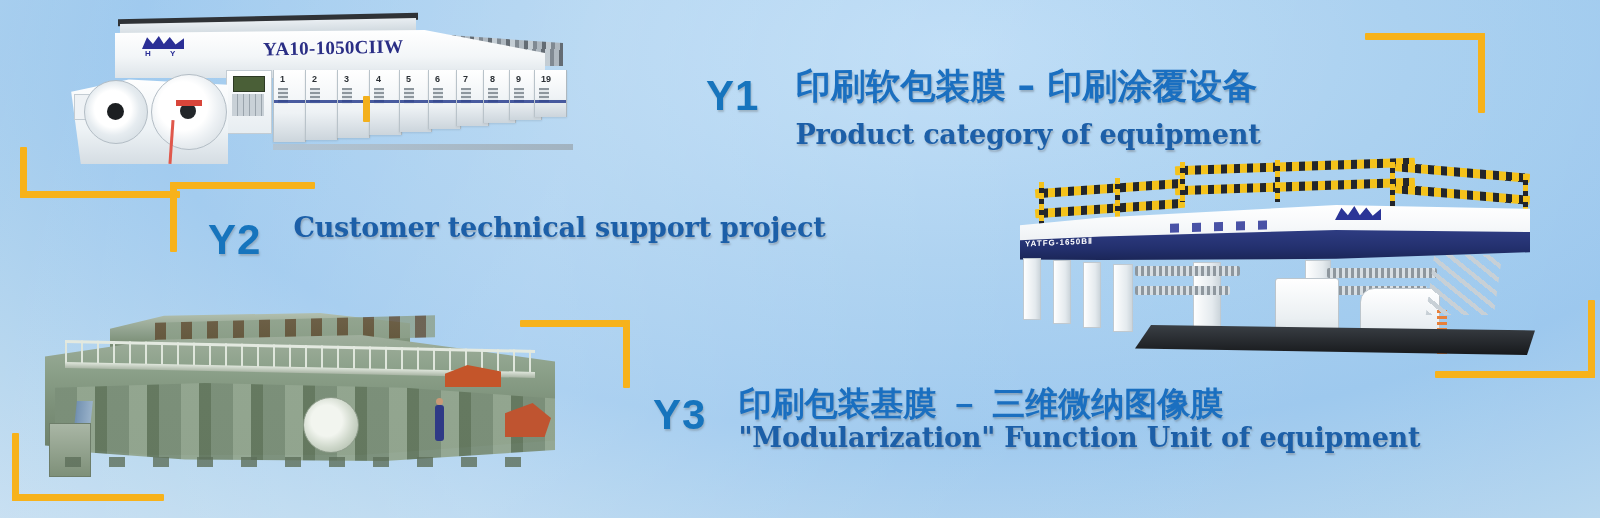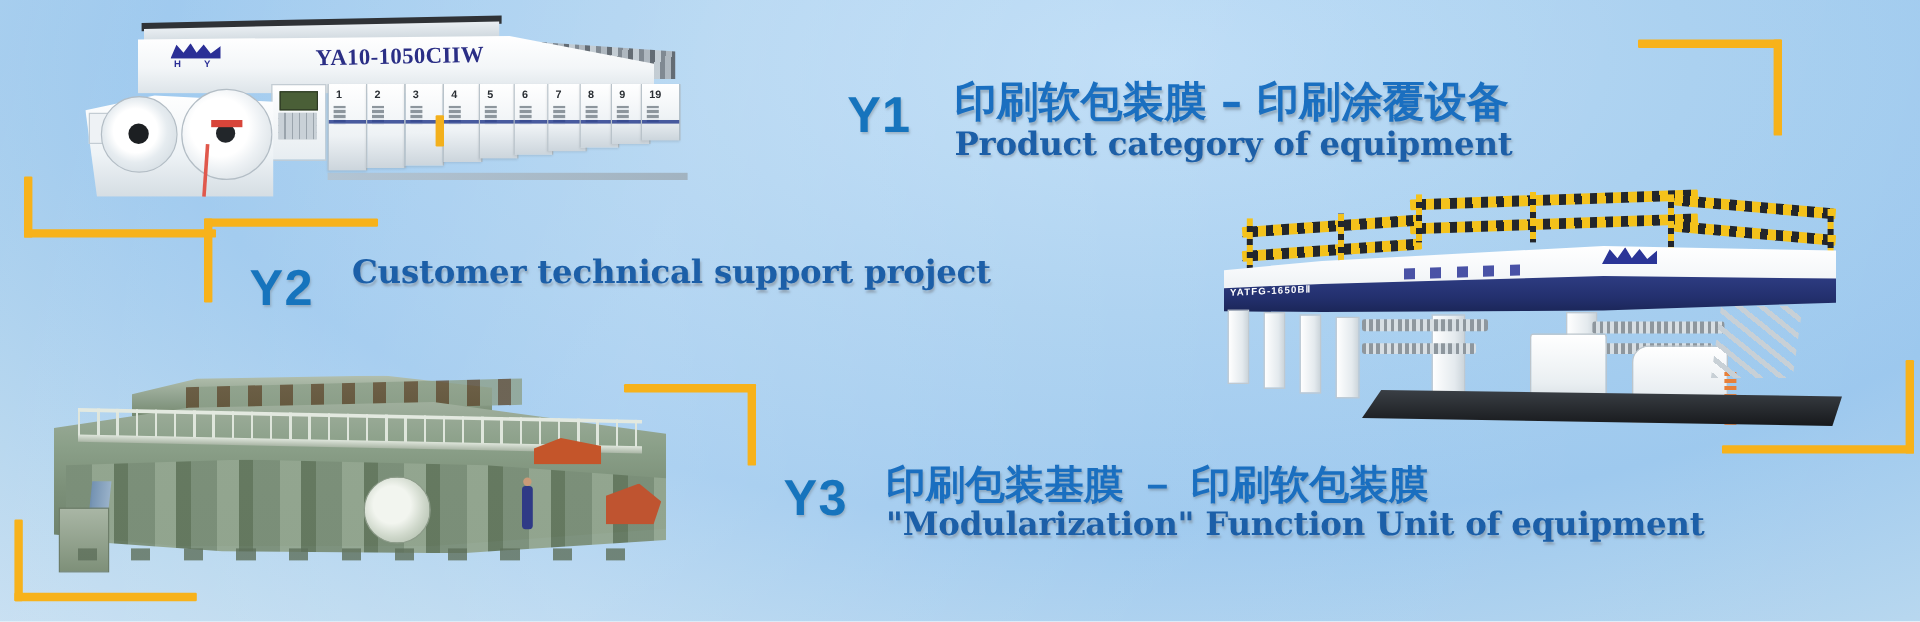--- a/index.html
+++ b/index.html
@@ -397,32 +397,32 @@
     <div class="blueweb"></div>
     <div class="leftcab"></div>
     <div class="person"></div>
     <div class="feet"></div>
   </div>
 
   <div class="row" style="left:706px;top:68px;">
     <div class="ycode" style="font-size:42px;margin-right:36px;margin-top:7px;">Y1</div>
     <div class="txtwrap">
       <div class="cn" style="font-size:35px;">印刷软包装膜 – 印刷涂覆设备</div>
-      <div class="en" style="font-size:27px;margin-top:2px;">Product category of equipment</div>
+      <div class="en" style="font-size:27px;margin-top:16px;">Product category of equipment</div>
     </div>
   </div>
 
   <div class="row" style="left:208px;top:212px;">
     <div class="ycode" style="font-size:42px;margin-right:32px;margin-top:7px;">Y2</div>
     <div class="txtwrap">
       <div class="en" style="font-size:27px;margin-top:2px;">Customer technical support project</div>
     </div>
   </div>
 
   <div class="row" style="left:653px;top:387px;">
     <div class="ycode" style="font-size:42px;margin-right:32px;margin-top:7px;">Y3</div>
     <div class="txtwrap">
-      <div class="cn" style="font-size:33px;">印刷包装基膜 －  印刷软包装膜</div>
+      <div class="cn" style="font-size:33px;">印刷包装基膜 －  三维微纳图像膜</div>
       <div class="en" style="font-size:27px;margin-top:2px;">"Modularization" Function Unit of equipment</div>
     </div>
   </div>
 
 </div>
 
 </body></html>

